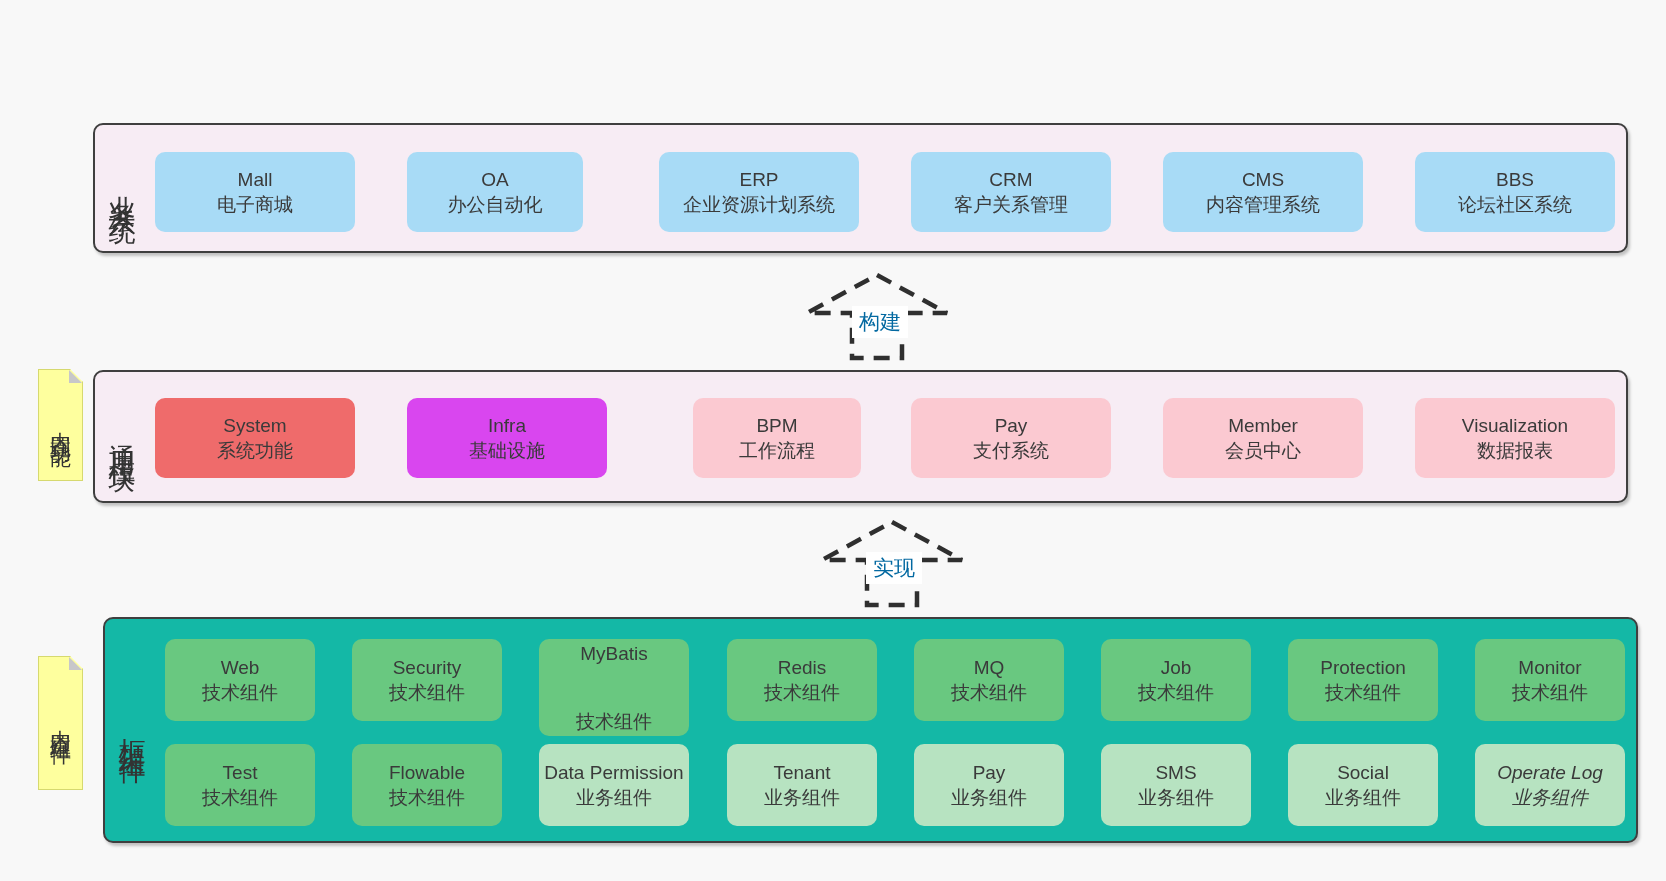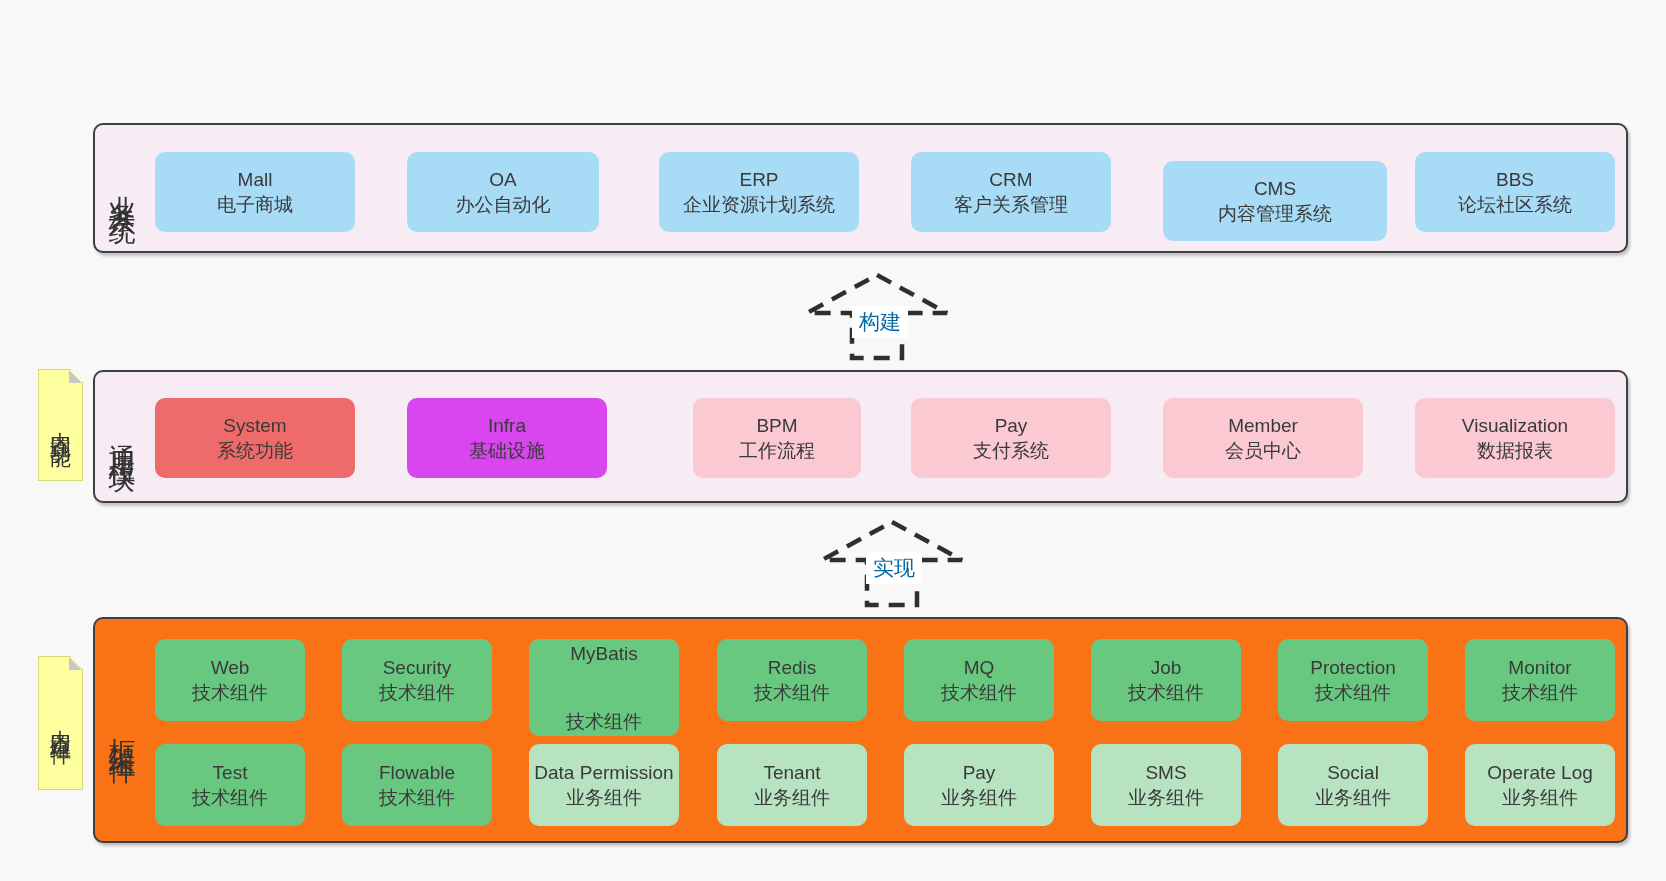--- a/index.html
+++ b/index.html
@@ -51,33 +51,33 @@
 
 <div class="canvas">
 
   <section class="layer" id="layer-business" style="background: rgb(247, 236, 244); border-color: rgb(63, 63, 63);">
     <div class="layer-label">业务系统</div>
     <div></div>
   <div class="box" style="left: 60px; top: 27px; width: 200px; min-height: 80px; background: rgb(168, 219, 246);">
         <div class="box-title">Mall</div>
         <div class="box-sub">电子商城</div>
       </div>
-      <div class="box" style="left: 312px; top: 27px; width: 192px; min-height: 80px; background: rgb(168, 219, 246);">
+      <div class="box" style="left: 312px; top: 27px; width: 176px; min-height: 80px; background: rgb(168, 219, 246);">
         <div class="box-title">OA</div>
         <div class="box-sub">办公自动化</div>
       </div>
       <div class="box" style="left: 564px; top: 27px; width: 200px; min-height: 80px; background: rgb(168, 219, 246);">
         <div class="box-title">ERP</div>
         <div class="box-sub">企业资源计划系统</div>
       </div>
       <div class="box" style="left: 816px; top: 27px; width: 200px; min-height: 80px; background: rgb(168, 219, 246);">
         <div class="box-title">CRM</div>
         <div class="box-sub">客户关系管理</div>
       </div>
-      <div class="box" style="left: 1068px; top: 27px; width: 224px; min-height: 80px; background: rgb(168, 219, 246); margin-top: 9px;">
+      <div class="box" style="left: 1068px; top: 27px; width: 200px; min-height: 80px; background: rgb(168, 219, 246);">
         <div class="box-title">CMS</div>
         <div class="box-sub">内容管理系统</div>
       </div>
       <div class="box" style="left: 1320px; top: 27px; width: 200px; min-height: 80px; background: rgb(168, 219, 246);">
         <div class="box-title">BBS</div>
         <div class="box-sub">论坛社区系统</div>
       </div>
     </section>
 
   <svg class="arrow-svg" id="arrow-build" width="170" height="95" viewBox="0 0 170 95">
@@ -112,21 +112,21 @@
         <div class="box-title">Visualization</div>
         <div class="box-sub">数据报表</div>
       </div>
     </section>
 
   <svg class="arrow-svg" id="arrow-implement" width="170" height="95" viewBox="0 0 170 95">
     <path d="M85,6 L155,44 L110,44 L110,89 L60,89 L60,44 L15,44 Z" fill="#f8f8f8" stroke="#2f2f2f" stroke-width="4.5" stroke-dasharray="16 10" stroke-linejoin="miter"></path>
   </svg>
   <div class="arrow-label" id="arrow-implement-label">实现</div>
 
-  <section class="layer" id="layer-components" style="background: #f97316; border-color: rgb(63, 63, 63);">
+  <section class="layer" id="layer-components" style="background: #14b8a6; border-color: rgb(63, 63, 63); margin-left: 10px;">
     <div class="layer-label">框架组件</div>
     <div></div>
   <div class="box" style="left: 60px; top: 20px; width: 150px; min-height: 82px; background: rgb(105, 200, 128);">
         <div class="box-title">Web</div>
         <div class="box-sub">技术组件</div>
       </div>
       <div class="box" style="left: 247px; top: 20px; width: 150px; min-height: 82px; background: rgb(105, 200, 128);">
         <div class="box-title">Security</div>
         <div class="box-sub">技术组件</div>
       </div>
@@ -175,21 +175,21 @@
         <div class="box-sub">业务组件</div>
       </div>
       <div class="box" style="left: 996px; top: 125px; width: 150px; min-height: 82px; background: rgb(183, 227, 193);">
         <div class="box-title">SMS</div>
         <div class="box-sub">业务组件</div>
       </div>
       <div class="box" style="left: 1183px; top: 125px; width: 150px; min-height: 82px; background: rgb(183, 227, 193);">
         <div class="box-title">Social</div>
         <div class="box-sub">业务组件</div>
       </div>
-      <div class="box" style="left: 1370px; top: 125px; width: 150px; min-height: 82px; background: rgb(183, 227, 193);">
+      <div class="box" style="left: 1370px; top: 125px; width: 150px; min-height: 82px; background: rgb(183, 227, 193); font-style: italic;">
         <div class="box-title">Operate Log</div>
         <div class="box-sub">业务组件</div>
       </div>
     </section>
 
   <div class="sticky" id="sticky-modules" style="background: rgb(254, 255, 158); border: 1px solid rgb(214, 217, 111);">
     <span class="sticky-fold" style="background: rgb(199, 199, 201);"></span>
     <span class="sticky-text">内置功能</span>
   </div>
 

